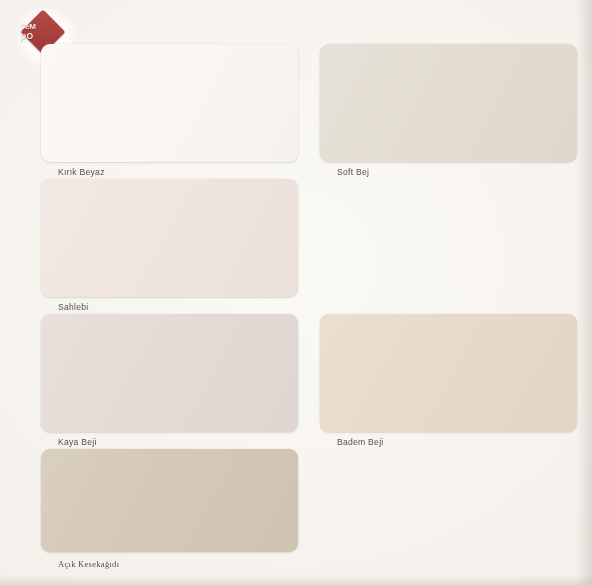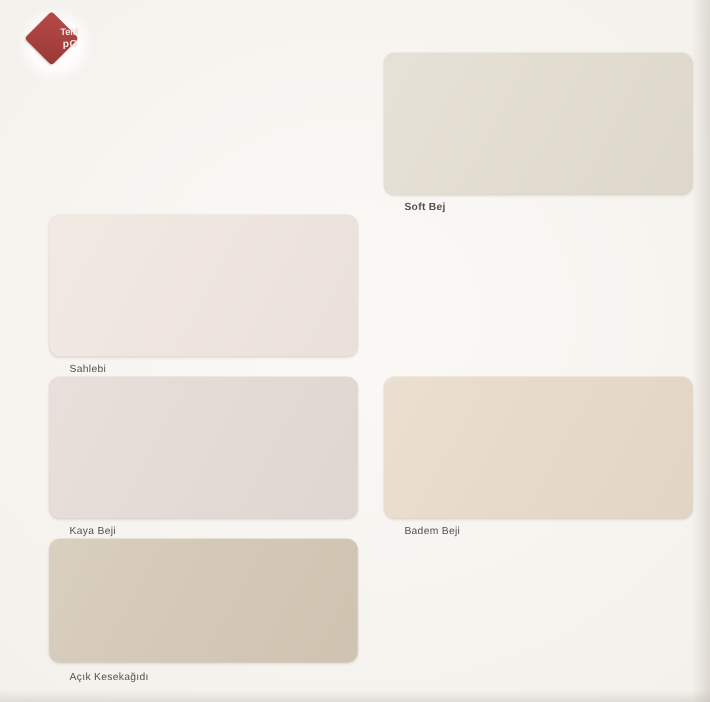--- a/index.html
+++ b/index.html
@@ -99,21 +99,21 @@
     transform: rotate(45deg);
     border-radius: 3px;
     box-shadow: 0 1px 2px rgba(0,0,0,0.18);
   }
 
   .logo-text {
     position: absolute;
     left: 0;
     top: 13px;
     width: 44px;
-    text-align: right;
+    text-align: left;
     color: #f6eae8;
     font-size: 8px;
     font-weight: bold;
     line-height: 8.5px;
     letter-spacing: -0.2px;
     text-shadow: 0 0.5px 0 rgba(0,0,0,0.25);
   }
 
   .logo-text .l2 {
     display: block;
@@ -135,21 +135,21 @@
     width: 257px;
     height: 118px;
   }
 
   .swatch-cell.col-left  { left: 41px; }
   .swatch-cell.col-right { left: 320px; }
 
   .swatch-cell.row-0 { top: 8px; }
   .swatch-cell.row-1 { top: 143px; }
   .swatch-cell.row-2 { top: 278px; }
-  .swatch-cell.row-3 { top: 413px; }
+  .swatch-cell.row-3 { top: 413px; font-family: Liberation Serif, serif; }
 
   .chip {
     position: relative;
     width: 257px;
     height: 118px;
     border-radius: 9px;
     box-shadow:
       0 1px 2px rgba(130,124,112,0.22),
       0 0 0 0.5px rgba(150,144,133,0.10);
   }
@@ -194,24 +194,28 @@
         <span>TeM</span>
         <span class="l2">pO</span>
       </div>
     </div>
 
 
   </header>
 
   <div class="grid">
 
+    <div class="swatch-cell row-0 col-left">
+      <div class="chip" style="background: rgb(250, 246, 241);"></div>
+      <div class="swatch-label" style="color: rgb(84, 80, 76);">Kırık Beyaz</div>
+    </div>
 
     <div class="swatch-cell row-0 col-right">
       <div class="chip" style="background: rgb(226, 220, 208);"></div>
-      <div class="swatch-label" style="color: rgb(84, 80, 76); font-weight: bold;">Soft Bej</div>
+      <div class="swatch-label" style="color: rgb(84, 80, 76);">Soft Bej</div>
     </div>
 
     <div class="swatch-cell row-1 col-left">
       <div class="chip" style="background: rgb(239, 229, 222);"></div>
       <div class="swatch-label" style="color: rgb(84, 80, 76);">Sahlebi</div>
     </div>
 
 
     <div class="swatch-cell row-2 col-right">
       <div class="chip" style="background: rgb(231, 217, 200);"></div>

